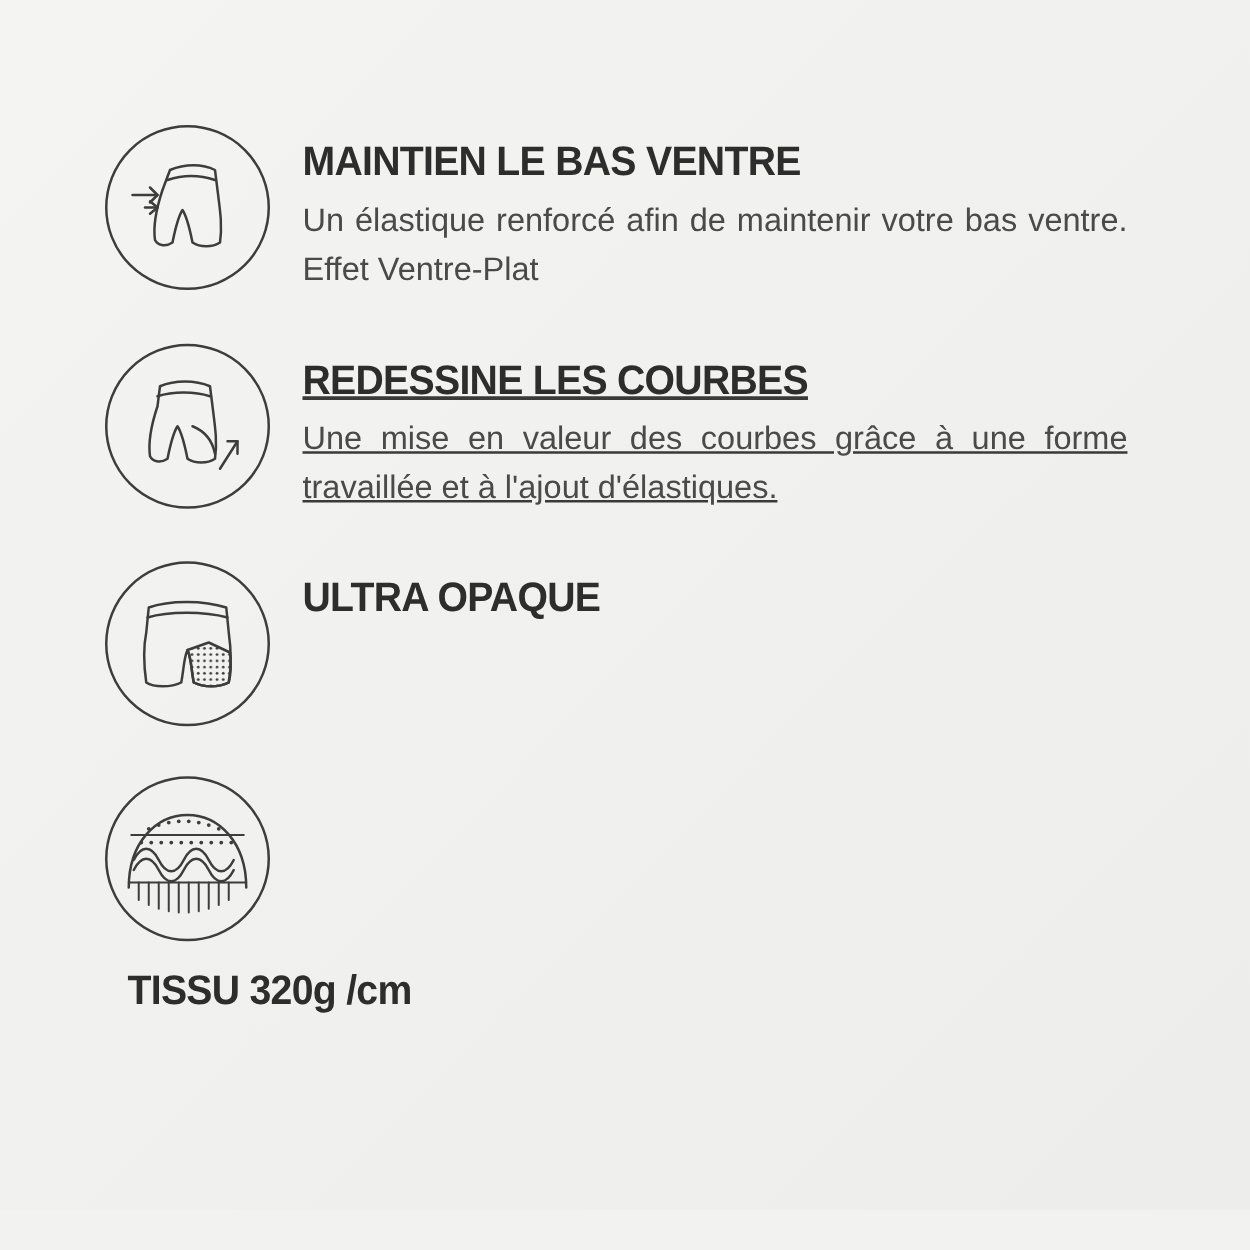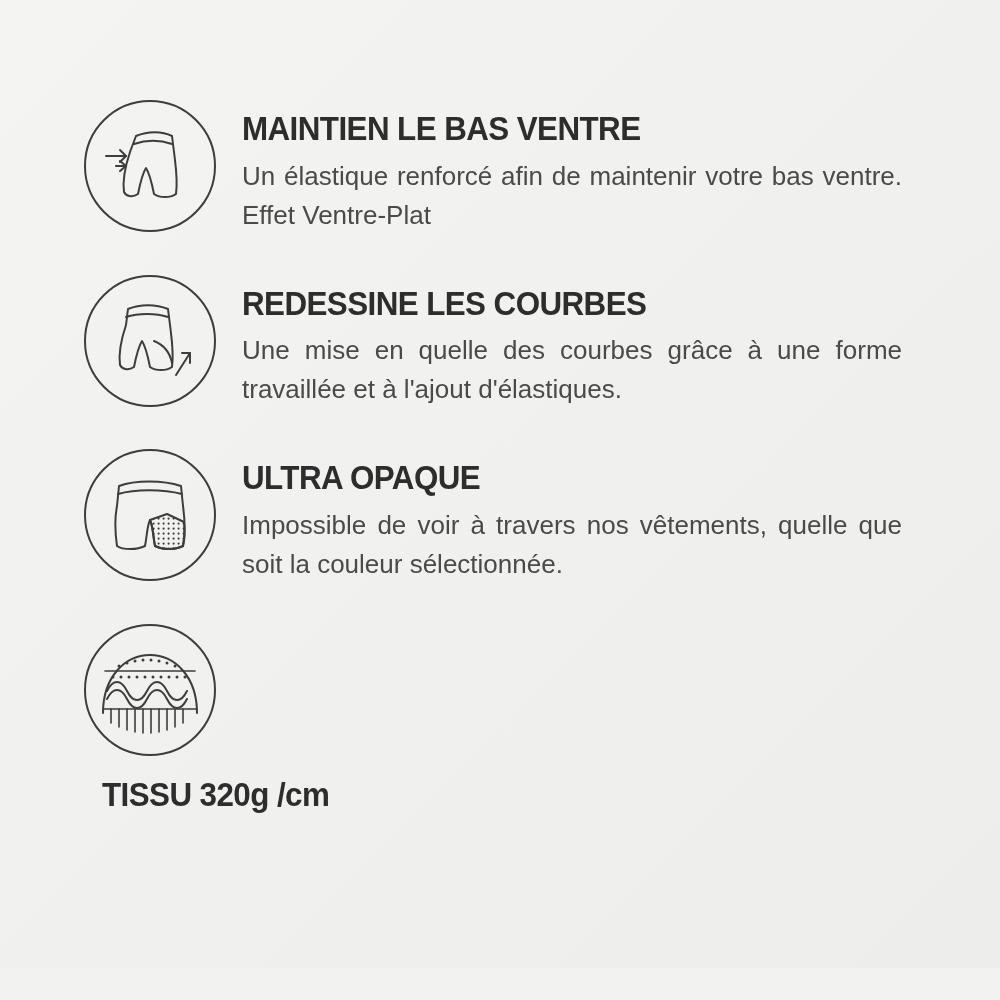--- a/index.html
+++ b/index.html
@@ -70,21 +70,21 @@
     font-size: 26px;
     line-height: 1.5;
     color: #4a4a4a;
     margin: 0;
     text-align: justify;
     max-width: 660px;
   }
 
   
   .row-1 { margin-top: 6px; }
-  .row-2 { margin-top: 28px; }
+  .row-2 { margin-top: 28px; text-decoration: underline; }
   .row-3 { margin-top: 28px; justify-content: flex-end; }
   .row-4 { margin-top: 30px; }
 </style>
 </head>
 <body>
 
 <div class="page">
 
   <div class="feature row-1">
     <div class="icon-wrap">
@@ -115,21 +115,21 @@
           <path d="M28 28 C40 24 58 24 70 28"></path>
           <path d="M56 52 C66 56 72 64 74 74"></path>
 
           <path d="M78 86 L92 64"></path>
           <path d="M84 64 H92 V74"></path>
         </svg>
       </div>
     </div>
     <div class="text-col">
       <h2 class="f-title">REDESSINE LES COURBES</h2>
-      <p class="f-desc">Une mise en quelle des courbes grâce à une forme travaillée et à l'ajout d'élastiques.</p>
+      <p class="f-desc">Une mise en valeur des courbes grâce à une forme travaillée et à l'ajout d'élastiques.</p>
     </div>
   </div>
 
   <div class="feature row-3">
     <div class="icon-wrap">
       <div class="icon-circle">
         <svg width="106" height="106" viewBox="0 0 106 106" fill="none" stroke="#3d3d3d" stroke-width="2" stroke-linecap="round" stroke-linejoin="round">
           <defs>
             <pattern id="dots" x="0" y="0" width="5" height="5" patternUnits="userSpaceOnUse">
               <circle cx="1.6" cy="1.6" r="1.1" fill="#3d3d3d" stroke="none"></circle>
@@ -138,21 +138,20 @@
 
           <path d="M22 24 C38 18 66 18 84 24 L86 44 C88 58 88 72 86 84 C78 88 66 88 58 84 C56 74 56 64 53 58 C50 64 50 74 48 84 C40 88 26 88 20 84 C18 70 18 54 20 44 Z"></path>
           <path d="M21 32 C38 27 66 27 85 32"></path>
 
           <path d="M53 58 C56 64 56 74 58 84 C66 88 78 88 86 84 C88 76 88 68 87 60 L70 52 Z" fill="url(#dots)" stroke="#3d3d3d"></path>
         </svg>
       </div>
     </div>
     <div class="text-col">
       <h2 class="f-title">ULTRA OPAQUE</h2>
-      <p class="f-desc">Impossible de voir à travers nos vêtements, quelle que soit la couleur sélectionnée.</p>
     </div>
   </div>
 
   <div class="feature row-4">
     <div class="icon-wrap">
       <div class="icon-circle">
         <svg width="110" height="110" viewBox="0 0 110 110" fill="none" stroke="#3d3d3d" stroke-width="2" stroke-linecap="round" stroke-linejoin="round">
 
           <path d="M8 78 C8 42 30 20 55 20 C80 20 102 42 102 78" stroke-width="2"></path>
           <path d="M10 36 H100" stroke-width="1.6"></path>

